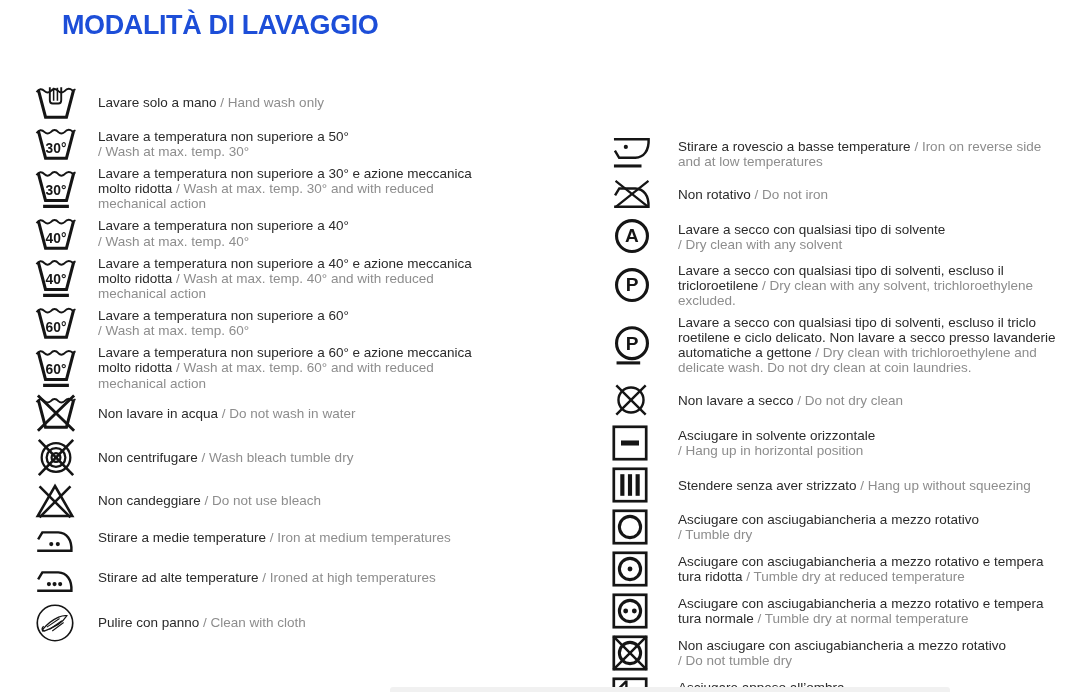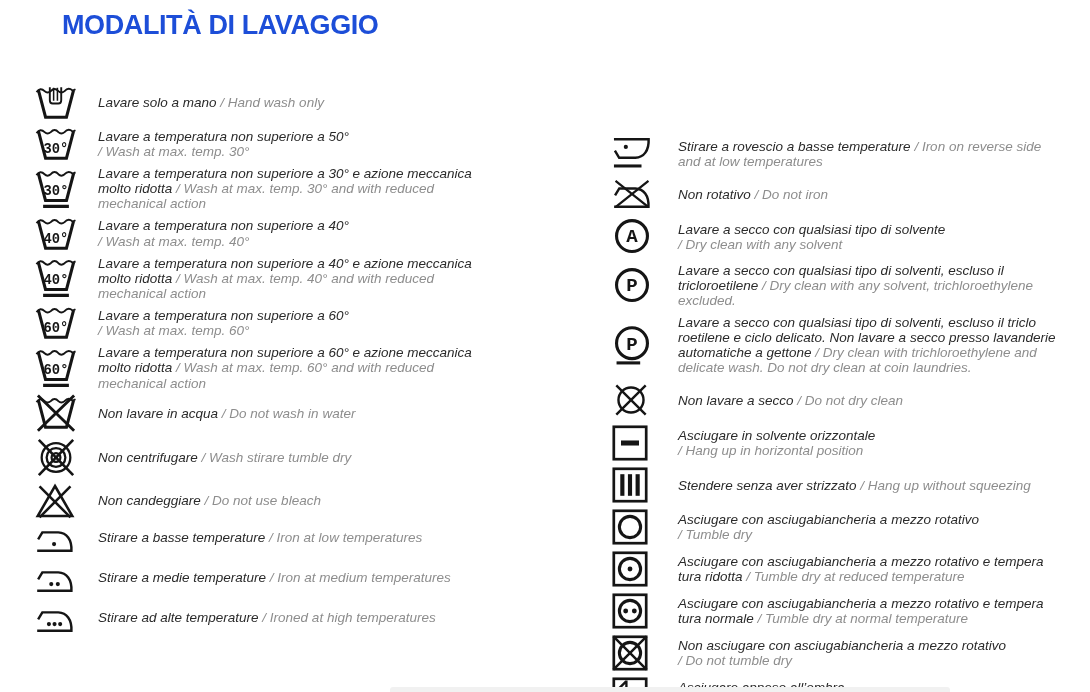--- a/index.html
+++ b/index.html
@@ -11,24 +11,24 @@
     position:absolute;left:62px;top:10px;margin:0;
     font-size:27px;font-weight:bold;color:#1d4ed8;letter-spacing:-0.4px;
   }
   .col{position:absolute;display:flex;flex-direction:column;}
   .col-left{left:35px;top:84px;width:555px;}
   .col-right{left:610px;top:87px;width:475px;margin-top:48px;}
   .row{display:flex;align-items:center;}
   .col-left .row{margin-bottom:3px;}
   .col-left .row:nth-child(n+11):nth-child(-n+13){margin-bottom:10px;}
   .col-right .row{margin-bottom:6px;}
-  .icon-cell{flex:0 0 63px;display:flex;justify-content:flex-start;align-items:center;font-family:Liberation Mono, monospace;}
+  .icon-cell{flex:0 0 63px;display:flex;justify-content:flex-start;align-items:center;}
   .col-right .icon-cell{flex:0 0 66px;padding-left:2px;}
   .icon-cell svg{display:block;}
-  .txt{font-style:italic;font-size:13.5px;line-height:15.2px;}
+  .txt{font-size:13.5px;line-height:15.2px;}
   .line{display:block;white-space:nowrap;}
   .it{color:#2a2a2a;}
   .en{color:#8d8d8d;}
   .bottom-edge{
     position:absolute;bottom:0;left:390px;width:560px;height:5px;
     background:#f1f1f1;border-radius:3px 3px 0 0;
   }
 </style>
 </head>
 <body>
@@ -148,43 +148,32 @@
     <div class="row">
       <span class="icon-cell">
         <svg width="42" height="42" viewBox="0 0 44 44">
           <circle cx="22" cy="21.5" r="15" fill="none" stroke="#151515" stroke-width="2.4"></circle>
           <circle cx="22" cy="21.5" r="9.8" fill="none" stroke="#151515" stroke-width="2.4"></circle>
           <circle cx="22" cy="21.5" r="4.6" fill="none" stroke="#151515" stroke-width="2.4"></circle>
           <path d="M4,3 L40,40 M40,3 L4,40" stroke="#151515" stroke-width="2.8" fill="none"></path>
         </svg>
       </span>
       <div class="txt">
-        <span class="line"><span class="it">Non centrifugare </span><span class="en">/ Wash stirare tumble dry</span></span>
+        <span class="line"><span class="it">Non centrifugare </span><span class="en">/ Wash bleach tumble dry</span></span>
       </div>
     </div>
     <div class="row">
       <span class="icon-cell">
         <svg width="40" height="38" viewBox="0 0 44 40">
           <path d="M22,3.5 L41,36.5 L3,36.5 Z" fill="none" stroke="#151515" stroke-width="2.8"></path>
           <path d="M5,4 L39,38 M39,4 L5,38" stroke="#151515" stroke-width="2.8" fill="none"></path>
         </svg>
       </span>
       <div class="txt">
         <span class="line"><span class="it">Non candeggiare </span><span class="en">/ Do not use bleach</span></span>
-      </div>
-    </div>
-    <div class="row">
-      <span class="icon-cell">
-        <svg width="40" height="30" viewBox="0 0 42 32">
-          <path d="M2,29.5 L38.5,29.5 C39,17.5 33.5,10.5 24.5,10 L7.5,10 L3,17.5" fill="none" stroke="#151515" stroke-width="2.6"></path>
-          <circle cx="20" cy="22.5" r="2.2" fill="#151515"></circle>
-        </svg>
-      </span>
-      <div class="txt">
-        <span class="line"><span class="it">Stirare a basse temperature </span><span class="en">/ Iron at low temperatures</span></span>
       </div>
     </div>
     <div class="row">
       <span class="icon-cell">
         <svg width="40" height="30" viewBox="0 0 42 32">
           <path d="M2,29.5 L38.5,29.5 C39,17.5 33.5,10.5 24.5,10 L7.5,10 L3,17.5" fill="none" stroke="#151515" stroke-width="2.6"></path>
           <circle cx="17" cy="22.5" r="2.2" fill="#151515"></circle>
           <circle cx="24" cy="22.5" r="2.2" fill="#151515"></circle>
         </svg>
       </span>
@@ -198,20 +187,33 @@
           <path d="M2,29.5 L38.5,29.5 C39,17.5 33.5,10.5 24.5,10 L7.5,10 L3,17.5" fill="none" stroke="#151515" stroke-width="2.6"></path>
           <circle cx="14.5" cy="22.5" r="2.2" fill="#151515"></circle>
           <circle cx="20.5" cy="22.5" r="2.2" fill="#151515"></circle>
           <circle cx="26.5" cy="22.5" r="2.2" fill="#151515"></circle>
         </svg>
       </span>
       <div class="txt">
         <span class="line"><span class="it">Stirare ad alte temperature </span><span class="en">/ Ironed at high temperatures</span></span>
       </div>
     </div>
+    <div class="row">
+      <span class="icon-cell">
+        <svg width="40" height="40" viewBox="0 0 44 44">
+          <circle cx="22" cy="22" r="19.5" fill="none" stroke="#151515" stroke-width="1.8"></circle>
+          <path d="M8.5,29 Q16,20 26,15.5 Q31,13.5 35,14 Q32,19 25.5,23.5 Q17,28.5 10,31 Z" fill="none" stroke="#151515" stroke-width="1.5"></path>
+          <path d="M13,26.5 L27,17 M16,29 L29.5,19.5 M19,30.8 L31.5,21.5" stroke="#151515" stroke-width="1.2" fill="none"></path>
+          <path d="M9,31.5 Q6.5,28 9.5,25.5" stroke="#151515" stroke-width="1.5" fill="none"></path>
+        </svg>
+      </span>
+      <div class="txt">
+        <span class="line"><span class="it">Pulire con panno </span><span class="en">/ Clean with cloth</span></span>
+      </div>
+    </div>
   </div>
 <div class="col col-right">
     <div class="row">
       <span class="icon-cell">
         <svg width="40" height="38" viewBox="0 0 42 40">
           <path d="M2,4.5 L38.5,4.5 C39,16.5 33.5,23.5 24.5,24 L7.5,24 L3,16.5" fill="none" stroke="#151515" stroke-width="2.6"></path>
           <circle cx="14.5" cy="12.5" r="2.2" fill="#151515"></circle>
           <rect x="2" y="31" width="29" height="3.2" fill="#151515"></rect>
         </svg>
       </span>

